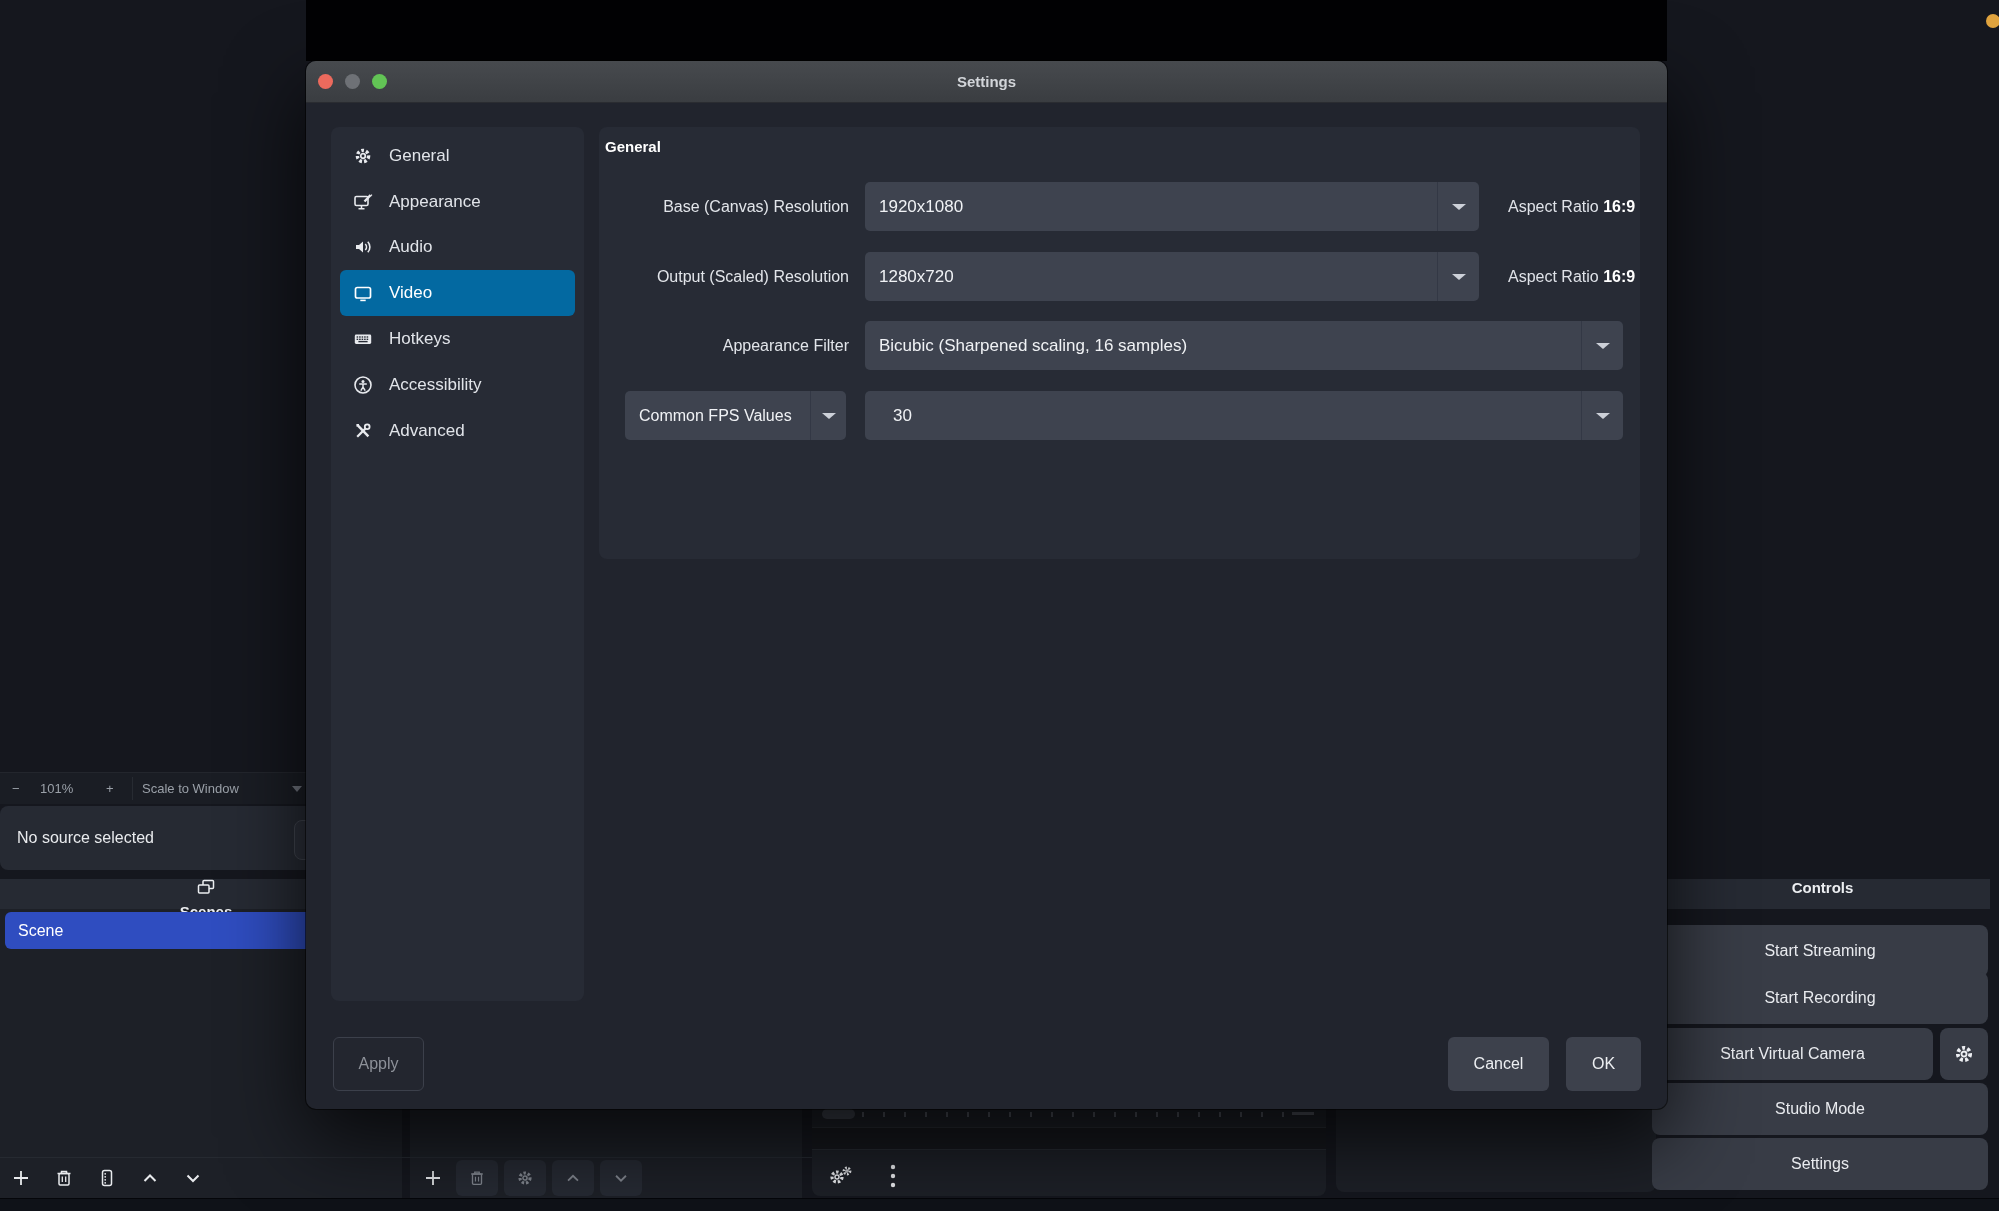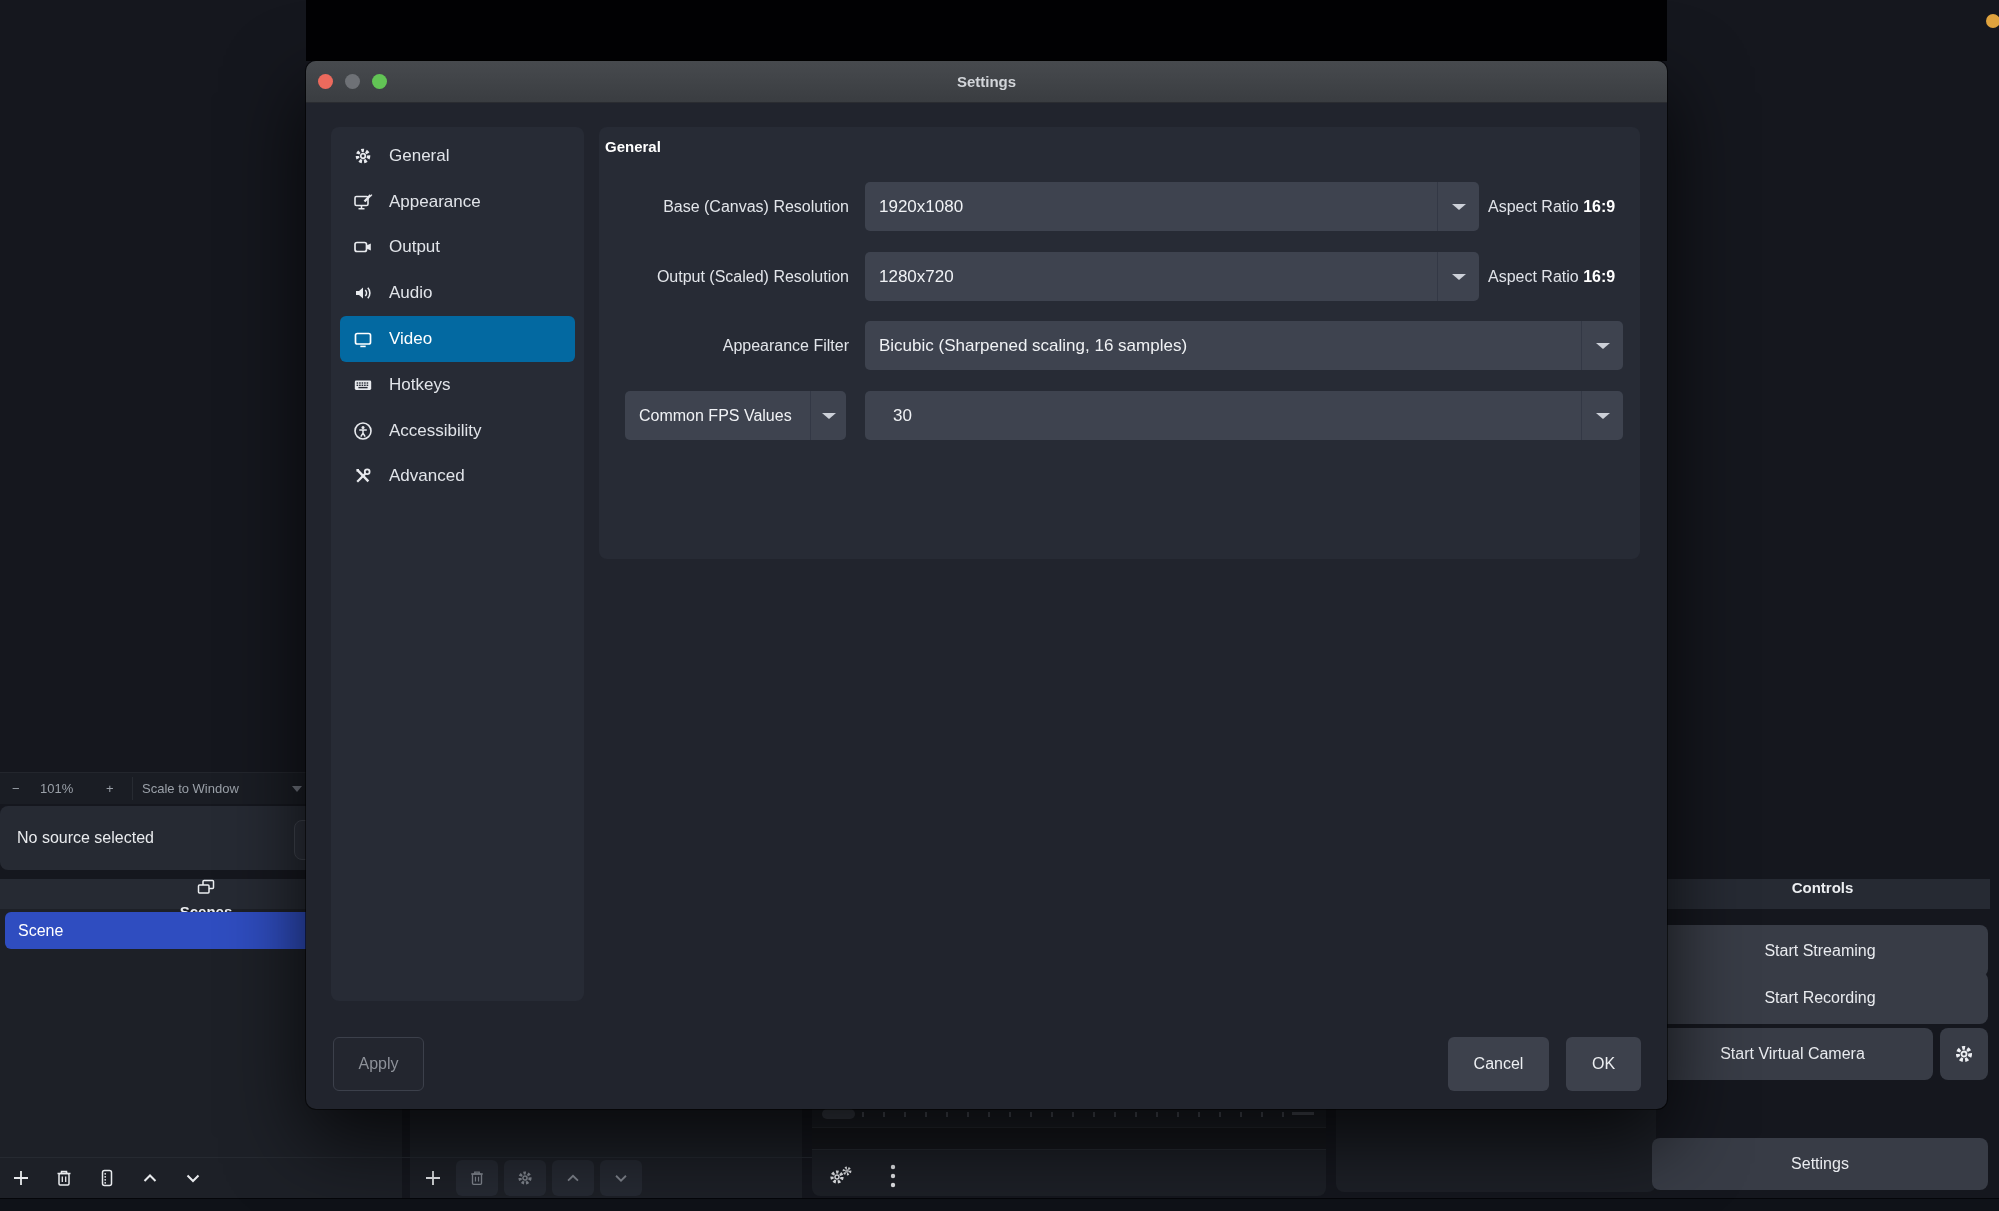--- a/index.html
+++ b/index.html
@@ -52,21 +52,21 @@
   .sidebar{position:absolute;left:25px;top:66px;width:253px;height:874px;background:#272b35;border-radius:8px;padding-top:6px;box-sizing:border-box;}
   .side-item{height:45.8px;margin:0 9px;border-radius:6px;display:flex;align-items:center;gap:16px;padding-left:13px;box-sizing:border-box;color:#e1e4e9;font-size:17px;}
   .side-item.sel{background:#0369a1;color:#fff;align-items:center;}
   .main-panel{position:absolute;left:293px;top:66px;width:1041px;height:432px;background:#272b35;border-radius:8px;}
   .heading{position:absolute;left:299px;top:77px;color:#fff;font-size:15px;font-weight:bold;}
   .frow-label{position:absolute;left:250px;width:293px;height:25px;line-height:25px;text-align:right;color:#e2e5ea;font-size:16px;}
   .field{position:absolute;height:49px;background:#3e434f;border-radius:5px;color:#f0f2f5;font-size:17px;display:flex;align-items:center;padding-left:14px;box-sizing:border-box;}
   .field .arrow-zone{position:absolute;right:0;top:0;bottom:0;width:41px;border-left:1px solid #333845;display:flex;align-items:center;justify-content:center;}
   .field .arrow-zone.narrow{width:35px;}
   .tri-down{width:0;height:0;border-left:7px solid transparent;border-right:7px solid transparent;border-top:6px solid #ccd0d8;}
-  .aspect{position:absolute;height:25px;line-height:25px;color:#dfe2e8;font-size:16px;}
+  .aspect{position:absolute;height:25px;line-height:25px;color:#dfe2e8;font-size:16px;margin-left:20px;}
   .aspect b{color:#fff;}
   .btn{position:absolute;height:54px;border-radius:6px;font-size:16px;display:flex;align-items:center;justify-content:center;box-sizing:border-box;}
   .btn-apply{left:27px;top:976px;width:91px;background:#23262f;border:1px solid #3c404b;color:#8d9199;}
   .btn-cancel{left:1142px;top:976px;width:101px;background:#3d414c;color:#edeff2;}
   .btn-ok{left:1260px;top:976px;width:75px;background:#3d414c;color:#edeff2;}
 </style>
 </head>
 <body>
 
 <div class="abs canvas-strip"></div>
@@ -225,20 +225,21 @@
   <div class="ctl-btn" style="top:93px;">Start Recording</div>
   <div class="ctl-btn" style="top:149px;width:281px;">Start Virtual Camera</div>
   <div class="ctl-btn" style="top:149px;left:295px;width:48px;">
     <span class="icon">
         <svg width="22" height="22" viewBox="0 0 20 20">
           <circle cx="10" cy="10" r="5.6" fill="none" stroke="#eceef2" stroke-width="3.4" stroke-dasharray="2.7 2.1"></circle>
           <circle cx="10" cy="10" r="2.3" fill="none" stroke="#eceef2" stroke-width="1.7"></circle>
         </svg>
       </span>
   </div>
+  <div class="ctl-btn" style="top:204px;">Studio Mode</div>
   <div class="ctl-btn" style="top:259px;">Settings</div>
 </div>
 
 <div class="abs status-strip"></div>
 
 <div class="abs dialog">
   <div class="titlebar">
     <div class="light" style="left:12px;background:#ec6a5d;"></div>
     <div class="light" style="left:39px;background:#6e7176;"></div>
     <div class="light" style="left:66px;background:#62c455;"></div>
@@ -258,29 +259,20 @@
     <div class="side-item">
       <span class="icon">
           <svg width="20" height="20" viewBox="0 0 20 20">
             <rect x="2" y="4.5" width="13" height="9" rx="1.4" fill="none" stroke="#e8eaee" stroke-width="1.6"></rect>
             <path d="M8.5 13.5v3M5.5 16.8h6" stroke="#e8eaee" stroke-width="1.5" fill="none"></path>
             <path d="M11.5 9.5 17.5 3.2" stroke="#e8eaee" stroke-width="2.4"></path>
             <path d="M17.8 2.9l.9.9" stroke="#e8eaee" stroke-width="2"></path>
           </svg>
         </span>
       <span>Appearance</span>
-    </div>
-    <div class="side-item">
-      <span class="icon">
-          <svg width="20" height="20" viewBox="0 0 20 20">
-            <rect x="2" y="5.5" width="11.5" height="9" rx="2" fill="none" stroke="#e8eaee" stroke-width="1.7"></rect>
-            <path d="M13.5 8.6 17.8 6.4v7.2L13.5 11.4z" fill="#e8eaee"></path>
-          </svg>
-        </span>
-      <span>Output</span>
     </div>
     <div class="side-item">
       <span class="icon">
           <svg width="20" height="20" viewBox="0 0 20 20">
             <path d="M3 8h3l4-3.6v11.2L6 12H3z" fill="#e8eaee"></path>
             <path d="M12.3 7a4.4 4.4 0 0 1 0 6M14.8 4.7a7.8 7.8 0 0 1 0 10.6" stroke="#e8eaee" stroke-width="1.6" fill="none"></path>
           </svg>
         </span>
       <span>Audio</span>
     </div>

